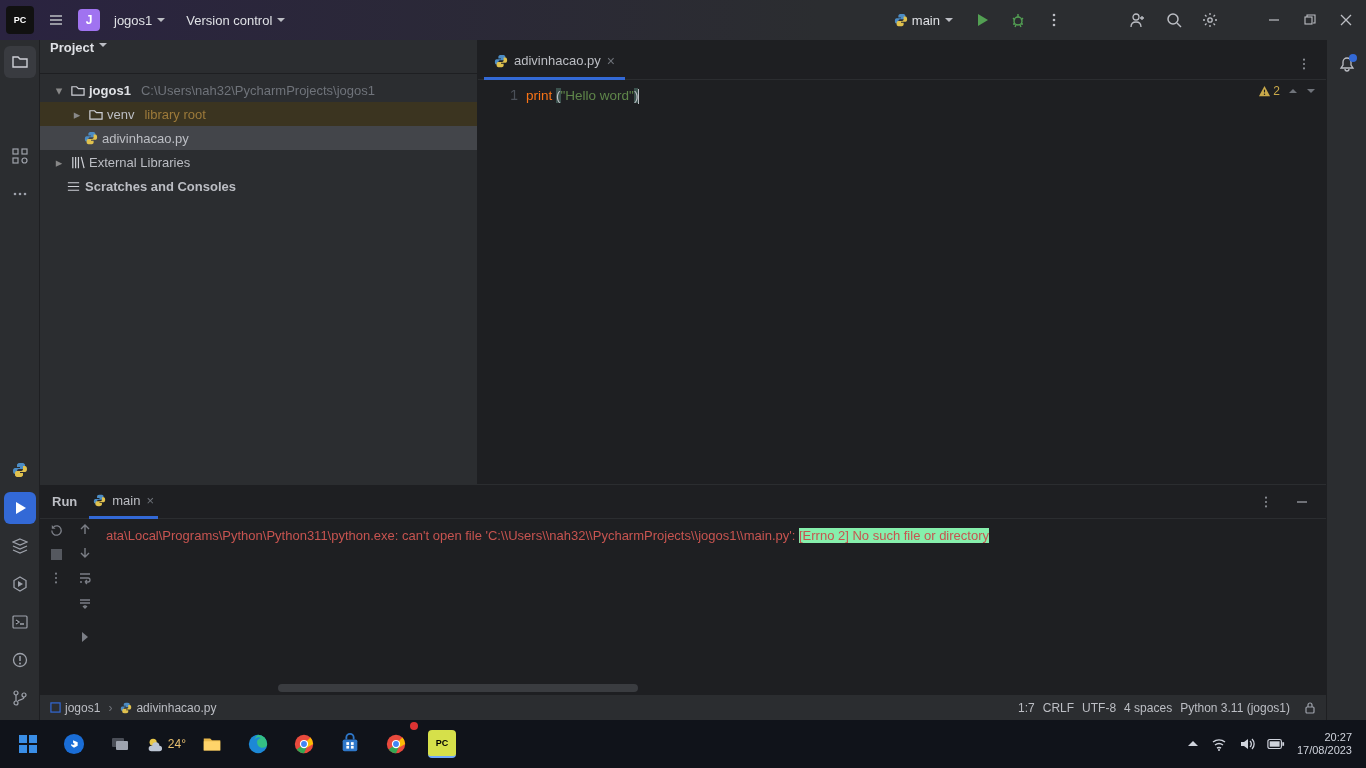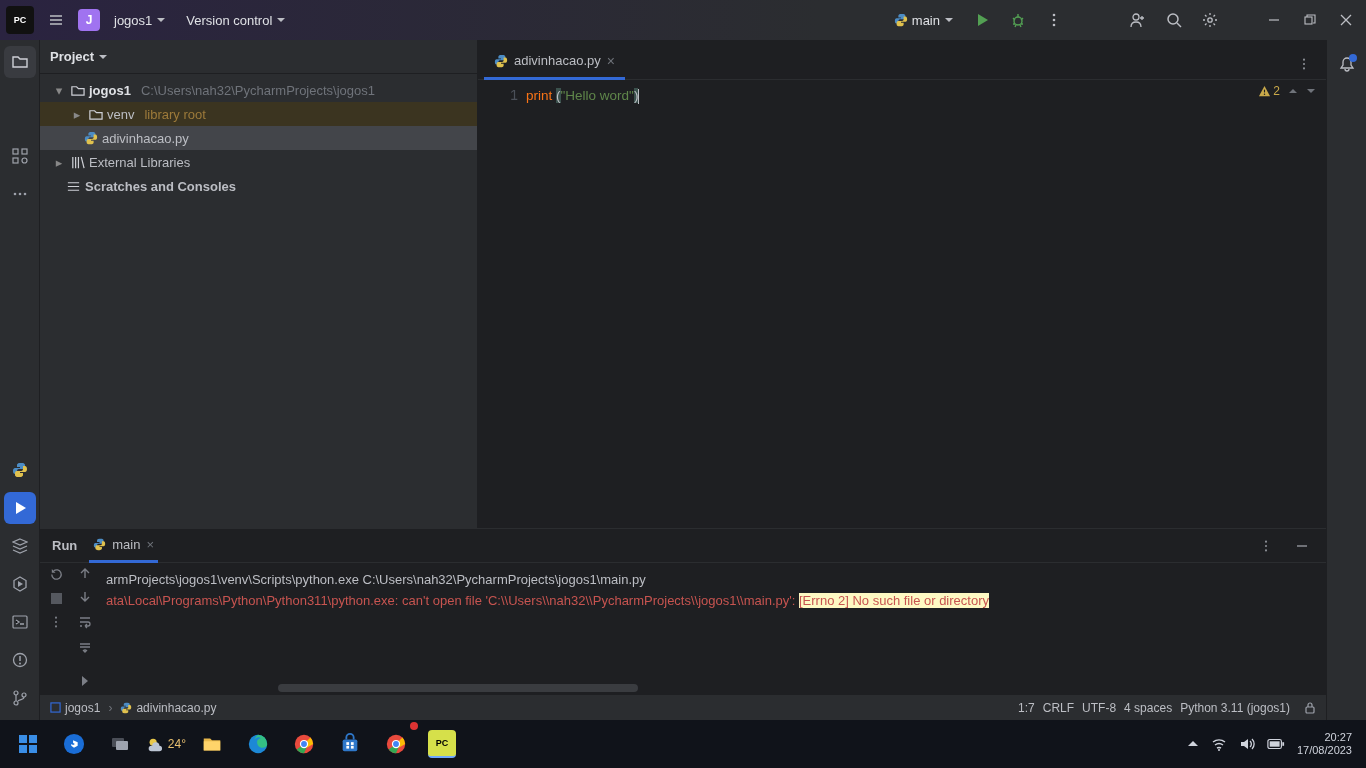--- a/index.html
+++ b/index.html
@@ -24,21 +24,21 @@
   .rail-bottom{ margin-top:auto; margin-bottom:6px; display:flex;flex-direction:column;align-items:center;gap:6px;}
   .rail-btn.blue{ background:#3369d6;color:#fff;}
 
   .right-rail{ width:40px; background:#2b2d30; border-left:1px solid #1e1f22; display:flex;flex-direction:column;align-items:center;padding-top:16px;}
   .bell-box{position:relative;}
   .bell-dot{position:absolute;top:-2px;right:-2px;width:8px;height:8px;background:#3369d6;border-radius:50%;}
 
   .center{ flex:1; display:flex; flex-direction:column; min-width:0;}
   .upper{ flex:1; display:flex; min-height:0;}
   .project-panel{ width:438px; background:#2b2d30; border-right:1px solid #1e1f22; display:flex;flex-direction:column;}
-  .pp-header{ height:34px; display:flex;align-items:center;padding:0 10px;gap:4px;border-bottom:1px solid #1e1f22;}
+  .pp-header{ height:34px; display:flex;padding:0 10px;gap:4px;border-bottom:1px solid #1e1f22;}
   .pp-tree{ padding:4px 0; }
   .tree-row{ height:24px; display:flex;align-items:center; padding-left:10px; gap:4px; font-size:13px;}
   .tree-row.sel{ background:#43454a;}
   .chev{ width:14px;display:inline-flex;justify-content:center;color:#888;}
   .path{ color:#6f737a; margin-left:6px;}
   .lib{ color:#9d7a3a; margin-left:6px;}
   .venv-row{ background:#3b3420;}
 
   .editor-panel{ flex:1; background:#1e1f22; display:flex;flex-direction:column; min-width:0;}
   .tab-bar{ height:40px; display:flex;align-items:flex-end; border-bottom:1px solid #2b2d30;padding-left:6px;position:relative;}
@@ -50,30 +50,30 @@
   .code-line{ font-family:"JetBrains Mono","Consolas",monospace; font-size:13.5px; line-height:22px; white-space:pre;}
   .code-area{ position:relative; flex:1; padding-top:4px;}
   .code-fn{ color:#f97316;}
   .code-str{ color:#5f864a;}
   .code-par{ color:#bcbec4;}
   .paren-hl{ background:#3b514d;}
   .caret-mark{ border-left:1px solid #bcbec4; display:inline-block; height:15px; vertical-align:middle;}
   .insp{ position:absolute; top:4px; right:10px; display:flex;align-items:center;gap:8px;color:#6f737a;font-size:12px;}
   .warn{ color:#c9a94a; display:flex;align-items:center;gap:2px;}
 
-  .lower{ height:166px; background:#1e1f22; border-top:1px solid #2b2d30; display:flex;flex-direction:column; position:relative;}
+  .lower{ height:210px; background:#1e1f22; border-top:1px solid #2b2d30; display:flex;flex-direction:column; position:relative;}
   .run-header{ height:34px; display:flex;align-items:center; padding-left:12px; gap:12px; border-bottom:1px solid #2b2d30;}
   .run-tab{ display:flex;align-items:center;gap:6px;height:34px;border-bottom:3px solid #3369d6;padding:0 4px;}
   .run-tab .close{color:#6f737a;}
   .run-body{ flex:1; display:flex; min-height:0;}
   .run-tools{ width:32px; display:flex;flex-direction:column;align-items:center;padding-top:4px;gap:10px;color:#6f737a;}
   .run-tools2{ width:26px; display:flex;flex-direction:column;align-items:center;padding-top:4px;gap:12px;color:#6f737a;}
   .console{ flex:1; font-family:"JetBrains Mono","Consolas",monospace; font-size:13px; line-height:21px; padding:6px 8px 0 8px; overflow:hidden; position:relative;}
   .cons-err{ color:#c75450;}
-  .cons-sel{ background:#fef9c3; color:#c75450;}
+  .cons-sel{ background:#86efac; color:#c75450;}
   .hscroll{ position:absolute; left:180px; right:0; bottom:0; height:12px; background:#1e1f22;}
   .hscroll-thumb{ position:absolute; left:0; top:2px; height:8px; width:360px; background:#3a3c40; border-radius:4px;}
   .run-header-icons{ margin-left:auto; display:flex; gap:8px; padding-right:10px;}
   
   .status{ height:26px; background:#2b2d30; display:flex;align-items:center; font-size:12px; padding:0 10px; gap:8px; border-top:1px solid #1e1f22;}
   .status .spacer{flex:1;}
   .crumb{ display:flex;align-items:center;gap:4px;}
   .lock-ic{ margin-left:6px;}
 
   
@@ -417,21 +417,20 @@
                 <path stroke="#7b7e86" stroke-width="1.3" fill="none" d="M2 3h10M2 6h10M5 9l2 2 2-2M7 8v3"></path>
               </svg>
             </div>
           <div style="margin-top:8px;">
               <svg width="12" height="12" viewBox="0 0 12 12">
                 <path fill="#7b7e86" d="M3 1l6 5-6 5z"></path>
               </svg>
             </div>
         </div>
         <div class="console">
-          <div>armProjects\jogos1\venv\Scripts\python.exe C:\Users\nah32\PycharmProjects\jogos1\main.py</div>
           <div><span class="cons-err">ata\Local\Programs\Python\Python311\python.exe: can't open file 'C:\\Users\\nah32\\PycharmProjects\\jogos1\\main.py': </span><span class="cons-sel">[Errno 2] No such file or directory</span></div>
           <div>&nbsp;</div>
           <div class="hscroll">
               <div class="hscroll-thumb"></div>
             </div>
         </div>
       </div>
     </div>
 
     <div class="status">

